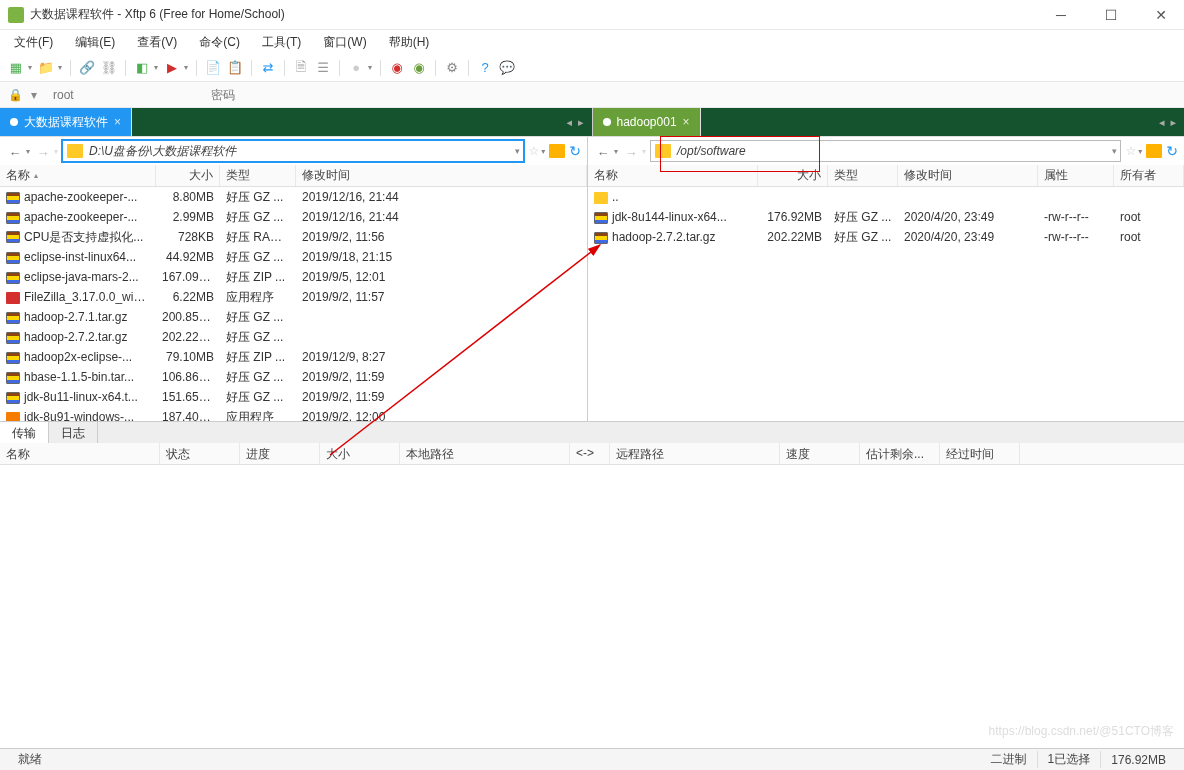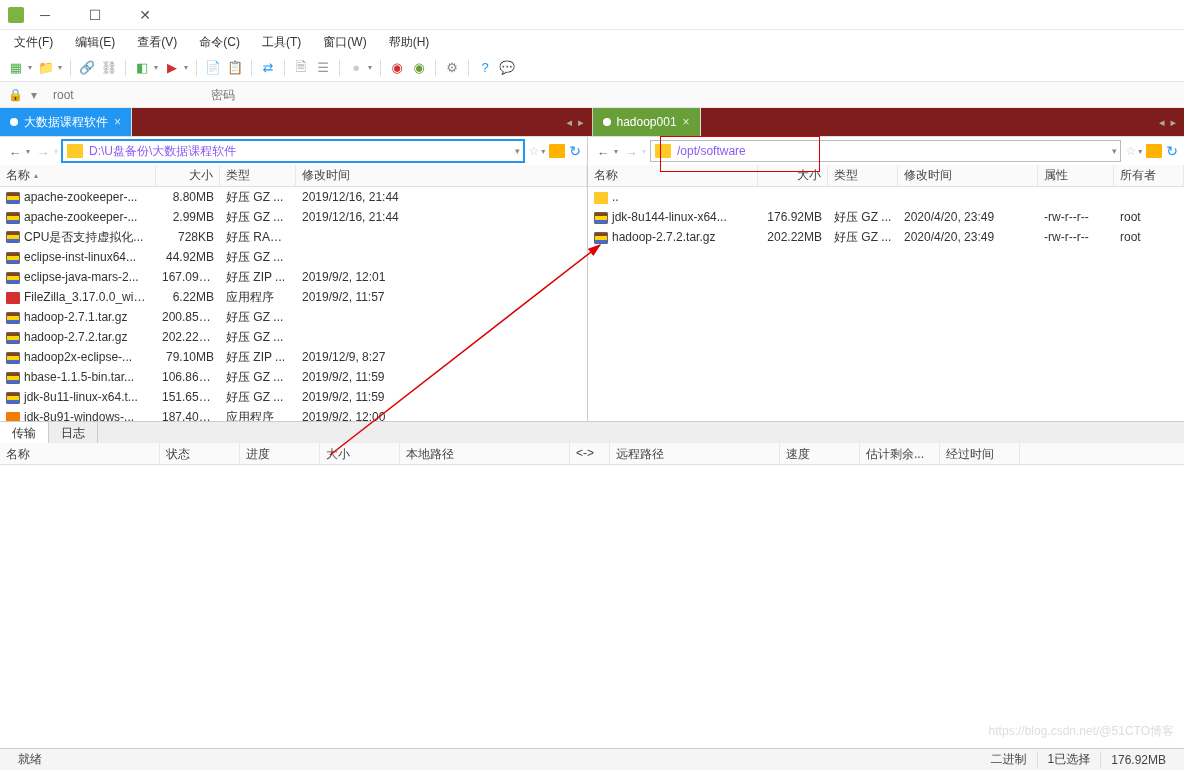--- a/index.html
+++ b/index.html
@@ -12,40 +12,40 @@
 .menubar { height: 24px; display: flex; align-items: center; padding: 0 4px; gap: 2px; }
 .menubar .menu-item { padding: 2px 10px; cursor: pointer; color: #333; }
 .toolbar { height: 28px; display: flex; align-items: center; padding: 0 8px; gap: 6px; border-bottom: 1px solid #e8e8e8; }
 .tb-icon { width: 16px; height: 16px; display: inline-flex; align-items: center; justify-content: center; cursor: pointer; color: #555; font-size: 13px; }
 .tb-sep { width: 1px; height: 16px; background: #ddd; margin: 0 2px; }
 .tb-drop { font-size: 8px; color: #888; margin-left: -2px; }
 .addressbar { height: 26px; display: flex; align-items: center; padding: 0 8px; gap: 8px; border-bottom: 1px solid #e8e8e8; background: #fafafa; }
 .addressbar .lock { color: #ccc; }
 .addressbar .addr { flex: 1; color: #999; }
 .addressbar input { border: none; background: transparent; color: #999; padding: 2px 8px; width: 150px; }
-.tabs-row { height: 28px; display: flex; background: #7f1d1d; }
+.tabs-row { height: 28px; display: flex; background: #14532d; }
 .tab-area { display: flex; align-items: stretch; flex: 1; }
 .tab { display: flex; align-items: center; padding: 0 10px; gap: 6px; border-right: 1px solid #e0e0e0; cursor: pointer; }
 .tab-left { background: #2196f3; color: #fff; }
 .tab-right { background: #689f38; color: #fff; }
 .tab .dot { width: 8px; height: 8px; background: #fff; border-radius: 50%; }
 .tab .close { opacity: .8; }
 .tab-nav { display: flex; align-items: center; gap: 6px; padding: 0 8px; color: #aaa; }
 .tab-nav span { cursor: pointer; font-size: 11px; }
 .panes { display: flex; flex: 1; overflow: hidden; border-top: 1px solid #ddd; }
 .pane { display: flex; flex-direction: column; overflow: hidden; }
 .pane.left { width: 588px; border-right: 1px solid #ccc; }
 .pane.right { flex: 1; position: relative; }
 .navbar { height: 28px; display: flex; align-items: center; padding: 0 6px; gap: 4px; }
 .navbar .nav-btn { width: 18px; text-align: center; color: #666; cursor: pointer; font-size: 13px; }
 .navbar .nav-btn.fwd { color: #bbb; }
 .pathbox { flex: 1; height: 22px; border: 1px solid #bbb; display: flex; align-items: center; padding: 0 4px; background: #fff; }
 .pathbox.active { border: 1px solid #2196f3; box-shadow: 0 0 0 1px #2196f3; }
 .pathbox .folder-ico { width: 16px; height: 14px; background: #ffca28; border-radius: 1px; margin-right: 6px; }
-.pathbox .path { flex: 1; color: #8b5cf6; border: none; outline: none; }
+.pathbox .path { flex: 1; color: #404040; border: none; outline: none; font-style: italic; }
 .pathbox .dd { color: #888; font-size: 9px; cursor: pointer; }
 .navbar .star { color: #ccc; cursor: pointer; }
 .navbar .fav { width: 16px; height: 14px; background: #ffb300; border-radius: 1px; cursor: pointer; }
 .navbar .refresh { color: #2196f3; cursor: pointer; font-size: 14px; }
 .listhdr { height: 22px; display: flex; border-bottom: 1px solid #e0e0e0; background: #fafafa; }
 .listhdr .col { padding: 3px 6px; border-right: 1px solid #e8e8e8; color: #444; overflow: hidden; white-space: nowrap; cursor: pointer; display: flex; align-items: center; }
 .listhdr .sort { font-size: 8px; color: #888; margin-left: 4px; }
 .filelist { flex: 1; overflow-y: auto; overflow-x: hidden; position: relative; }
 .filelist::-webkit-scrollbar { width: 16px; }
 .filelist::-webkit-scrollbar-track { background: #f0f0f0; }
@@ -69,20 +69,21 @@
 .statusbar { height: 22px; display: flex; align-items: center; padding: 0 8px; border-top: 1px solid #ccc; background: #f5f5f5; color: #444; }
 .statusbar .sb-item { padding: 0 10px; border-right: 1px solid #ddd; }
 .statusbar .sb-fill { flex: 1; }
 .watermark { position: absolute; right: 10px; bottom: 30px; color: #ddd; font-size: 12px; pointer-events: none; }
 </style>
 </head>
 <body>
 
 <div class="titlebar">
   <div class="app-icon"></div>
+  <div class="title">大数据课程软件 - Xftp 6 (Free for Home/School)</div>
   <div class="win-controls">
     <span>─</span>
     <span>☐</span>
     <span>✕</span>
   </div>
 </div>
 
 <div class="menubar" id="menubar">
     <span class="menu-item">文件(F)</span>
     <span class="menu-item">编辑(E)</span>
@@ -196,31 +197,33 @@
         <div class="row">
           <div class="cell" style="width:156px"><span class="fico archive"></span>apache-zookeeper-...</div>
     <div class="cell right" style="width:64px">2.99MB</div>
     <div class="cell" style="width:76px">好压 GZ ...</div>
     <div class="cell" style="flex:1">2019/12/16, 21:44</div>
         </div>
         <div class="row">
           <div class="cell" style="width:156px"><span class="fico archive"></span>CPU是否支持虚拟化...</div>
     <div class="cell right" style="width:64px">728KB</div>
     <div class="cell" style="width:76px">好压 RAR ...</div>
+    <div class="cell" style="flex:1">2019/9/2, 11:56</div>
         </div>
         <div class="row">
           <div class="cell" style="width:156px"><span class="fico archive"></span>eclipse-inst-linux64...</div>
     <div class="cell right" style="width:64px">44.92MB</div>
     <div class="cell" style="width:76px">好压 GZ ...</div>
+    <div class="cell" style="flex:1">2019/9/18, 21:15</div>
         </div>
         <div class="row">
           <div class="cell" style="width:156px"><span class="fico archive"></span>eclipse-java-mars-2...</div>
     <div class="cell right" style="width:64px">167.09MB</div>
     <div class="cell" style="width:76px">好压 ZIP ...</div>
-    <div class="cell" style="flex:1">2019/9/2, 12:01</div>
+    <div class="cell" style="flex:1">2019/9/5, 12:01</div>
         </div>
         <div class="row">
           <div class="cell" style="width:156px"><span class="fico fz"></span>FileZilla_3.17.0.0_win...</div>
     <div class="cell right" style="width:64px">6.22MB</div>
     <div class="cell" style="width:76px">应用程序</div>
     <div class="cell" style="flex:1">2019/9/2, 11:57</div>
         </div>
         <div class="row">
           <div class="cell" style="width:156px"><span class="fico archive"></span>hadoop-2.7.1.tar.gz</div>
     <div class="cell right" style="width:64px">200.85MB</div>

